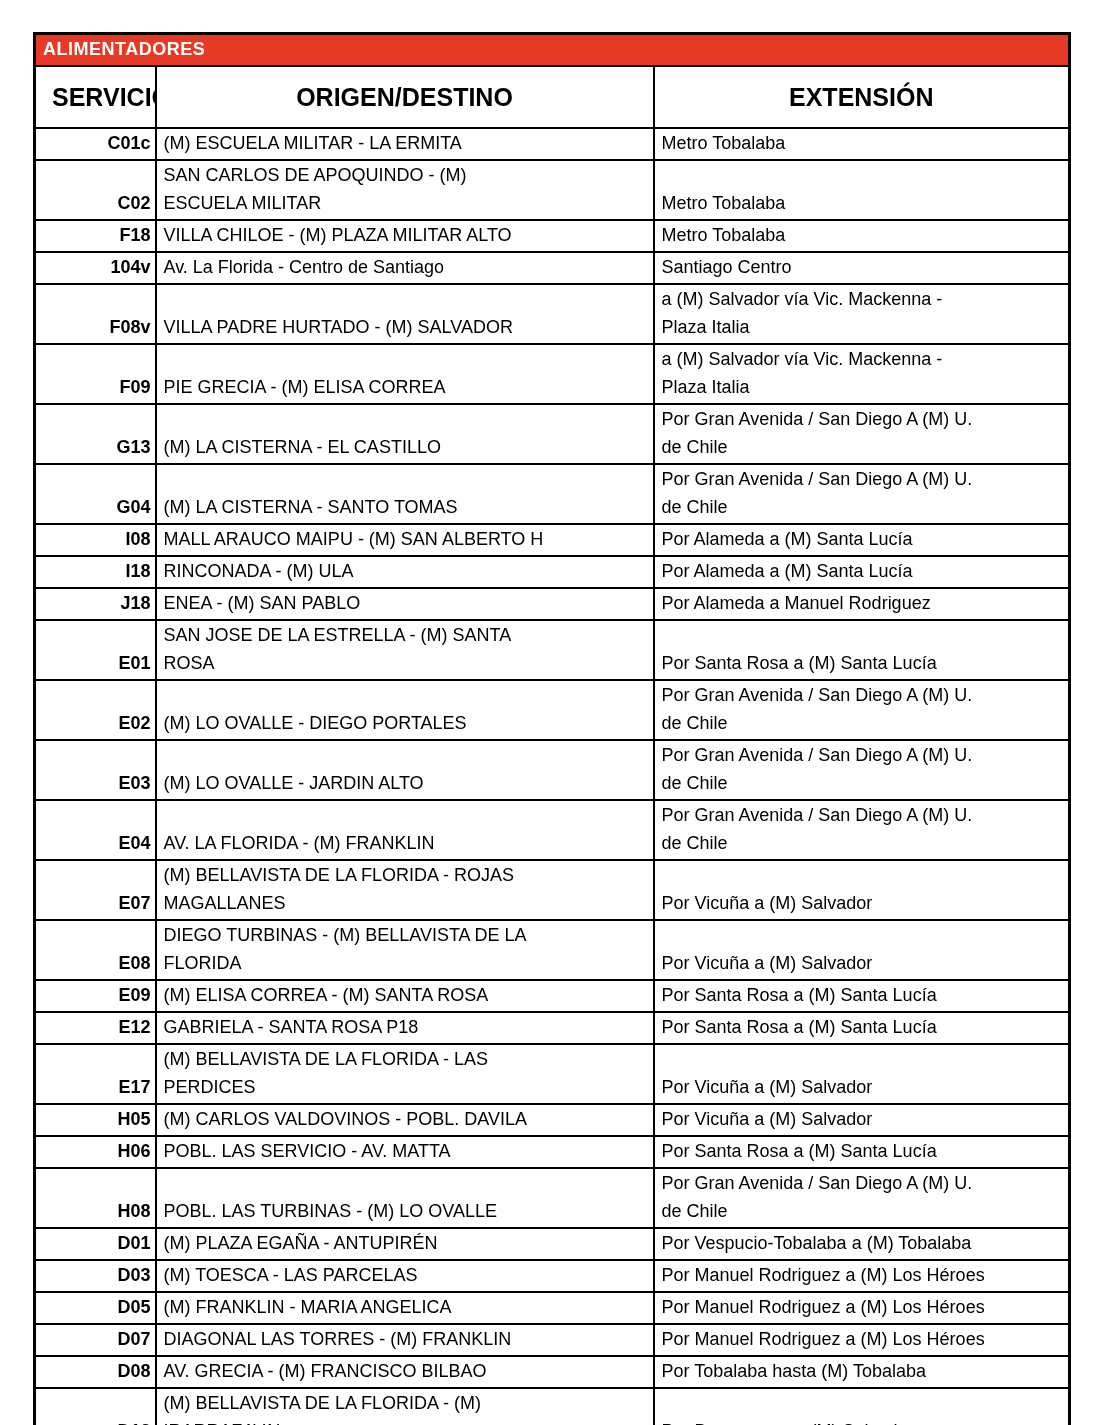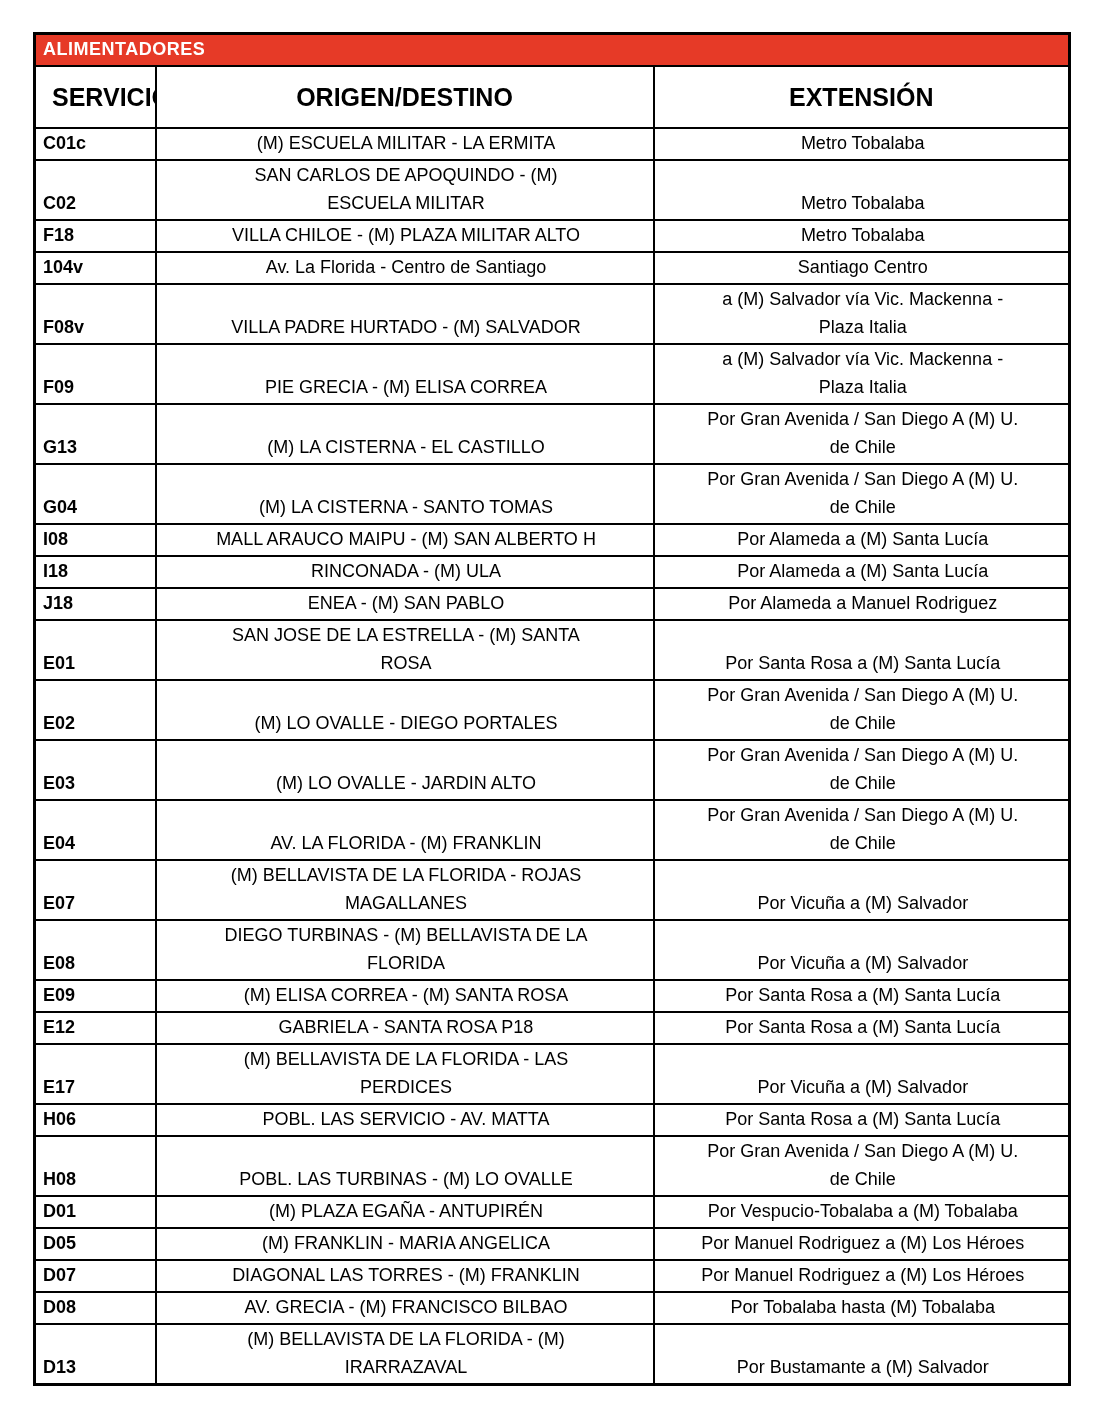--- a/index.html
+++ b/index.html
@@ -44,28 +44,28 @@
   }
   tr.col-header th{
     text-align:center;
     font-weight:bold;
     font-size:25px;
     height:26px;
     vertical-align:middle;
     padding:16px;
   }
   td.servicio{
-    text-align:left;
+    text-align:right;
     font-weight:bold;
     padding-left:0;
     padding-right:0;
   }
   td.origen, td.extension{
     white-space:pre-line;
-    text-align:center;
+    text-align:left;
   }
 </style>
 </head>
 <body>
 
 <table class="feeder">
   <colgroup>
     <col style="width:121px">
     <col style="width:498px">
     <col style="width:416px">
@@ -187,34 +187,44 @@
     <td class="origen">GABRIELA - SANTA ROSA P18</td>
     <td class="extension">Por Santa Rosa a (M) Santa Lucía</td>
   </tr>
       <tr>
     <td class="servicio">E17</td>
     <td class="origen">(M) BELLAVISTA DE LA FLORIDA - LAS
 PERDICES</td>
     <td class="extension">Por Vicuña a (M) Salvador</td>
   </tr>
       <tr>
+    <td class="servicio">H05</td>
+    <td class="origen">(M) CARLOS VALDOVINOS - POBL. DAVILA</td>
+    <td class="extension">Por Vicuña a (M) Salvador</td>
+  </tr>
+      <tr>
     <td class="servicio">H06</td>
     <td class="origen">POBL. LAS SERVICIO - AV. MATTA</td>
     <td class="extension">Por Santa Rosa a (M) Santa Lucía</td>
   </tr>
       <tr>
     <td class="servicio">H08</td>
     <td class="origen">POBL. LAS TURBINAS - (M) LO OVALLE</td>
     <td class="extension">Por Gran Avenida / San Diego A (M) U.
 de Chile</td>
   </tr>
       <tr>
     <td class="servicio">D01</td>
     <td class="origen">(M) PLAZA EGAÑA - ANTUPIRÉN</td>
     <td class="extension">Por Vespucio-Tobalaba a (M) Tobalaba</td>
+  </tr>
+      <tr>
+    <td class="servicio">D03</td>
+    <td class="origen">(M) TOESCA - LAS PARCELAS</td>
+    <td class="extension">Por Manuel Rodriguez a (M) Los Héroes</td>
   </tr>
       <tr>
     <td class="servicio">D05</td>
     <td class="origen">(M) FRANKLIN - MARIA ANGELICA</td>
     <td class="extension">Por Manuel Rodriguez a (M) Los Héroes</td>
   </tr>
       <tr>
     <td class="servicio">D07</td>
     <td class="origen">DIAGONAL LAS TORRES - (M) FRANKLIN</td>
     <td class="extension">Por Manuel Rodriguez a (M) Los Héroes</td>

